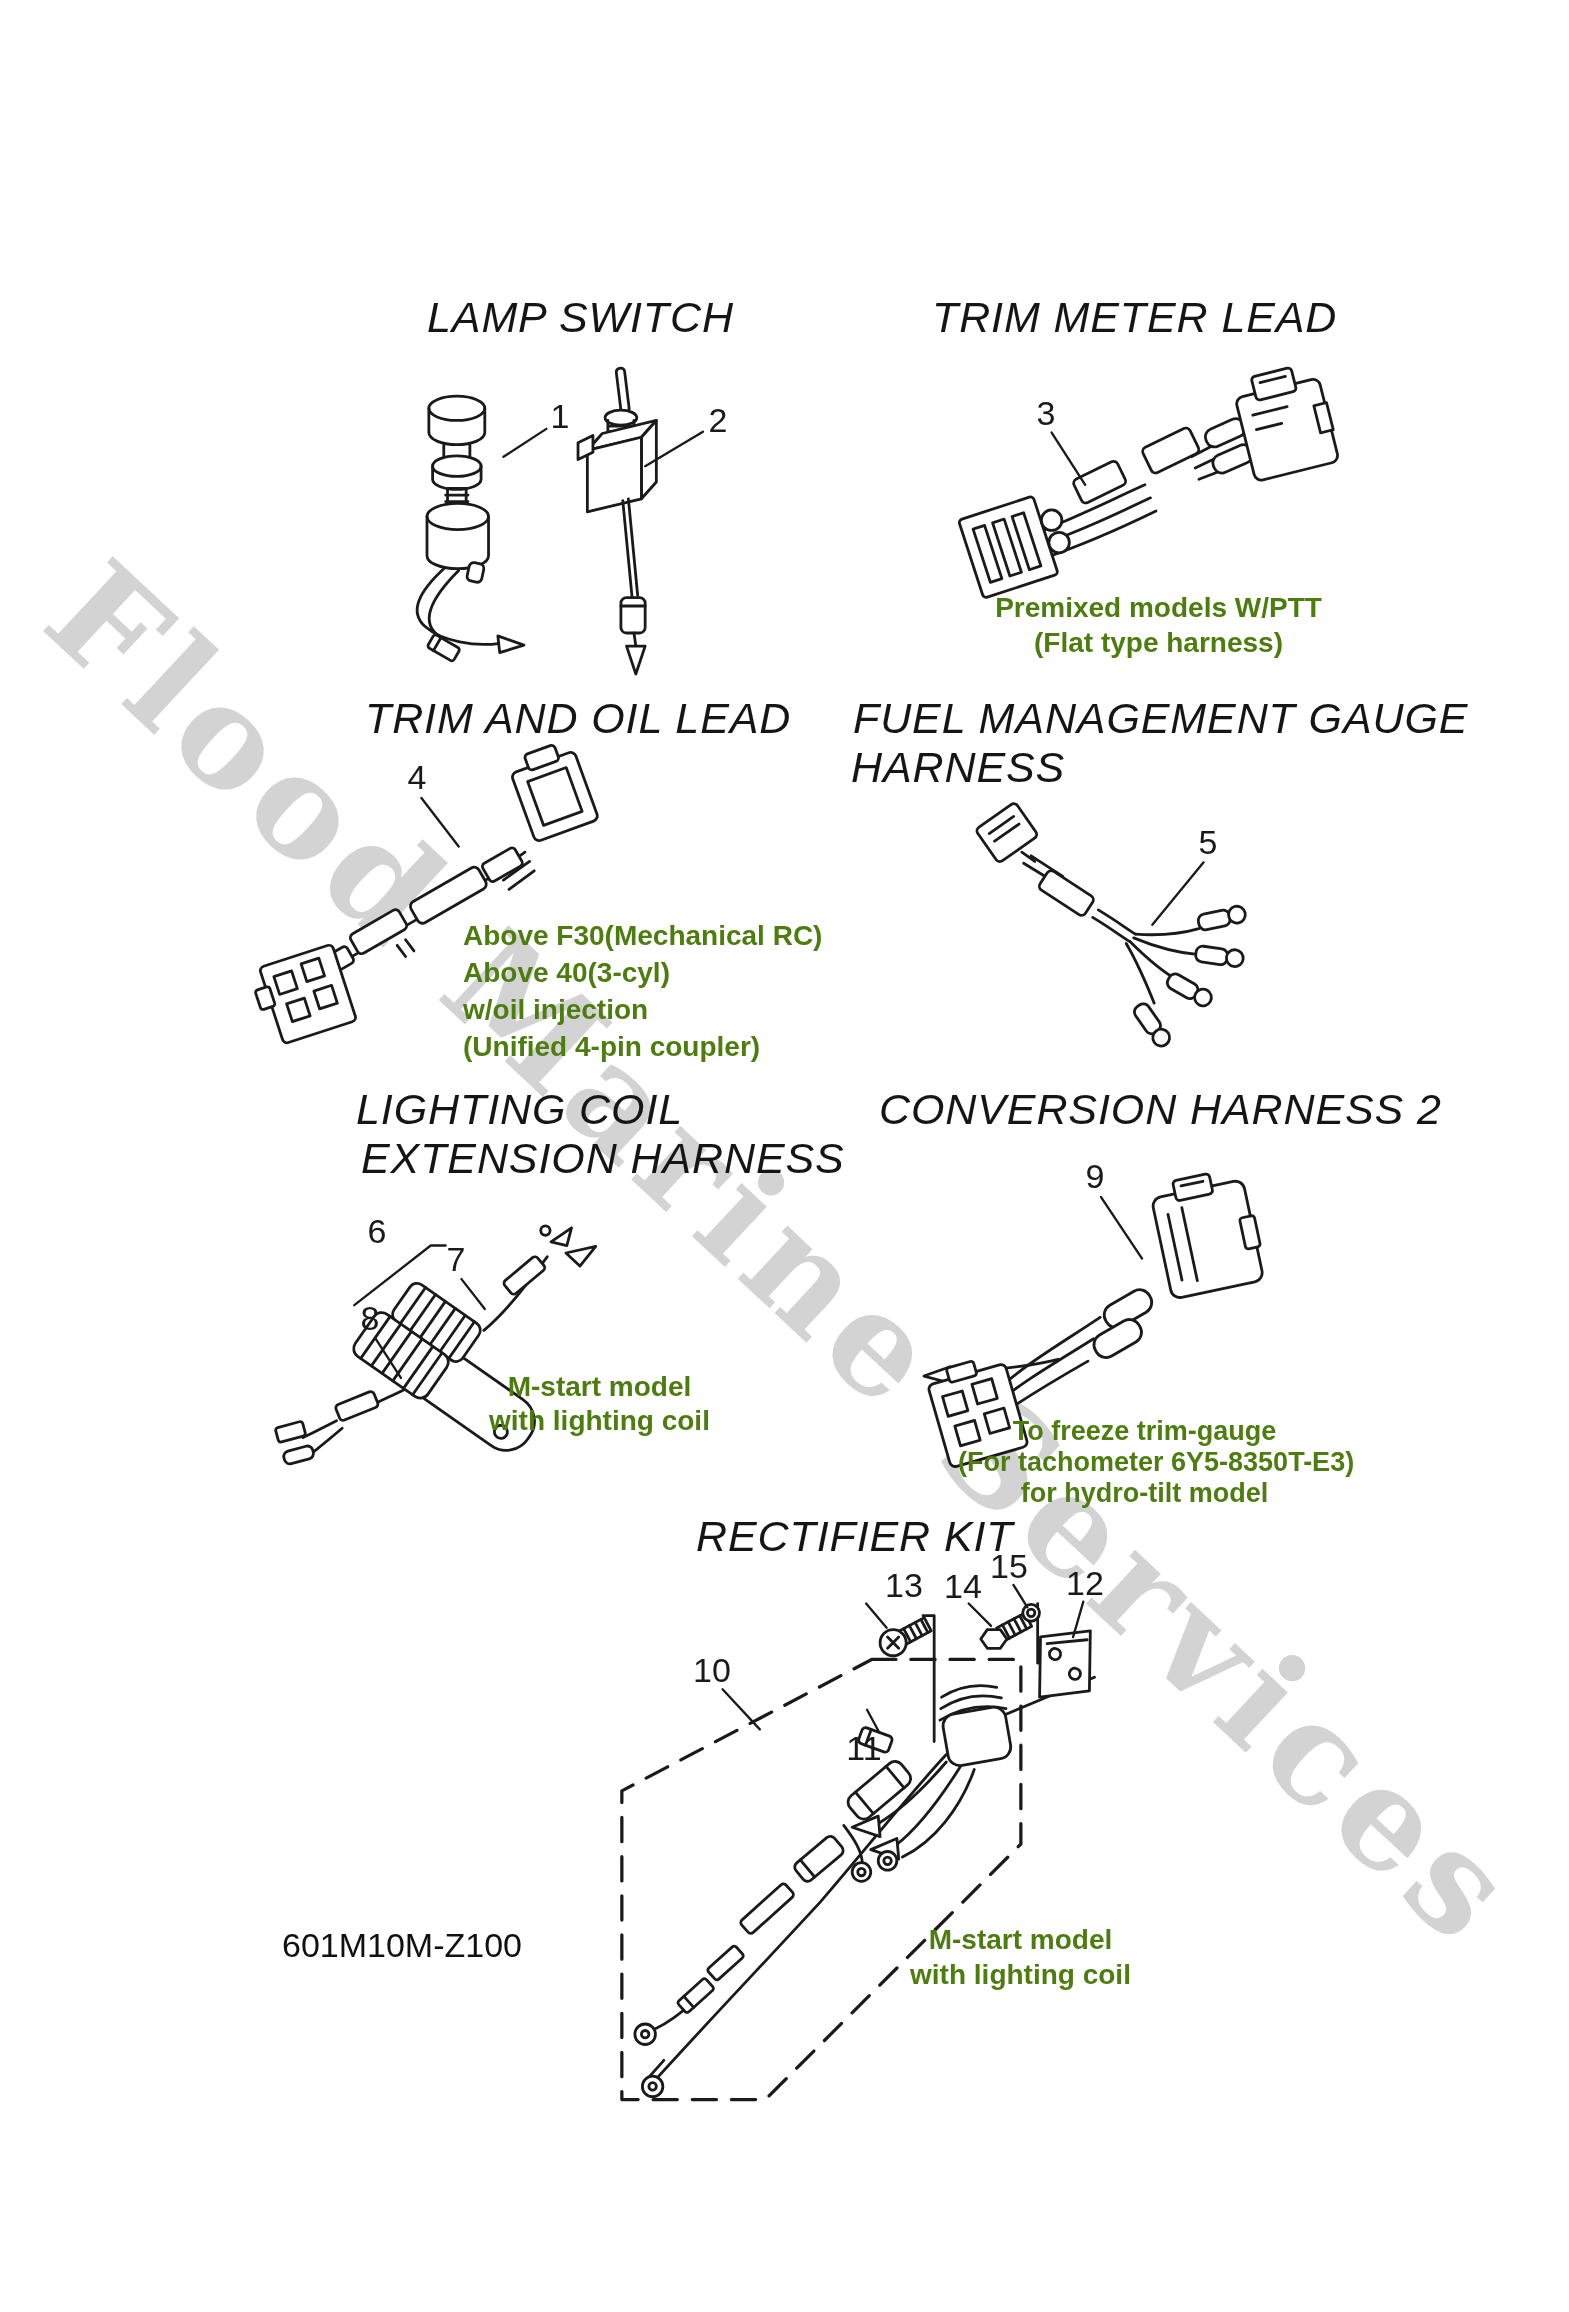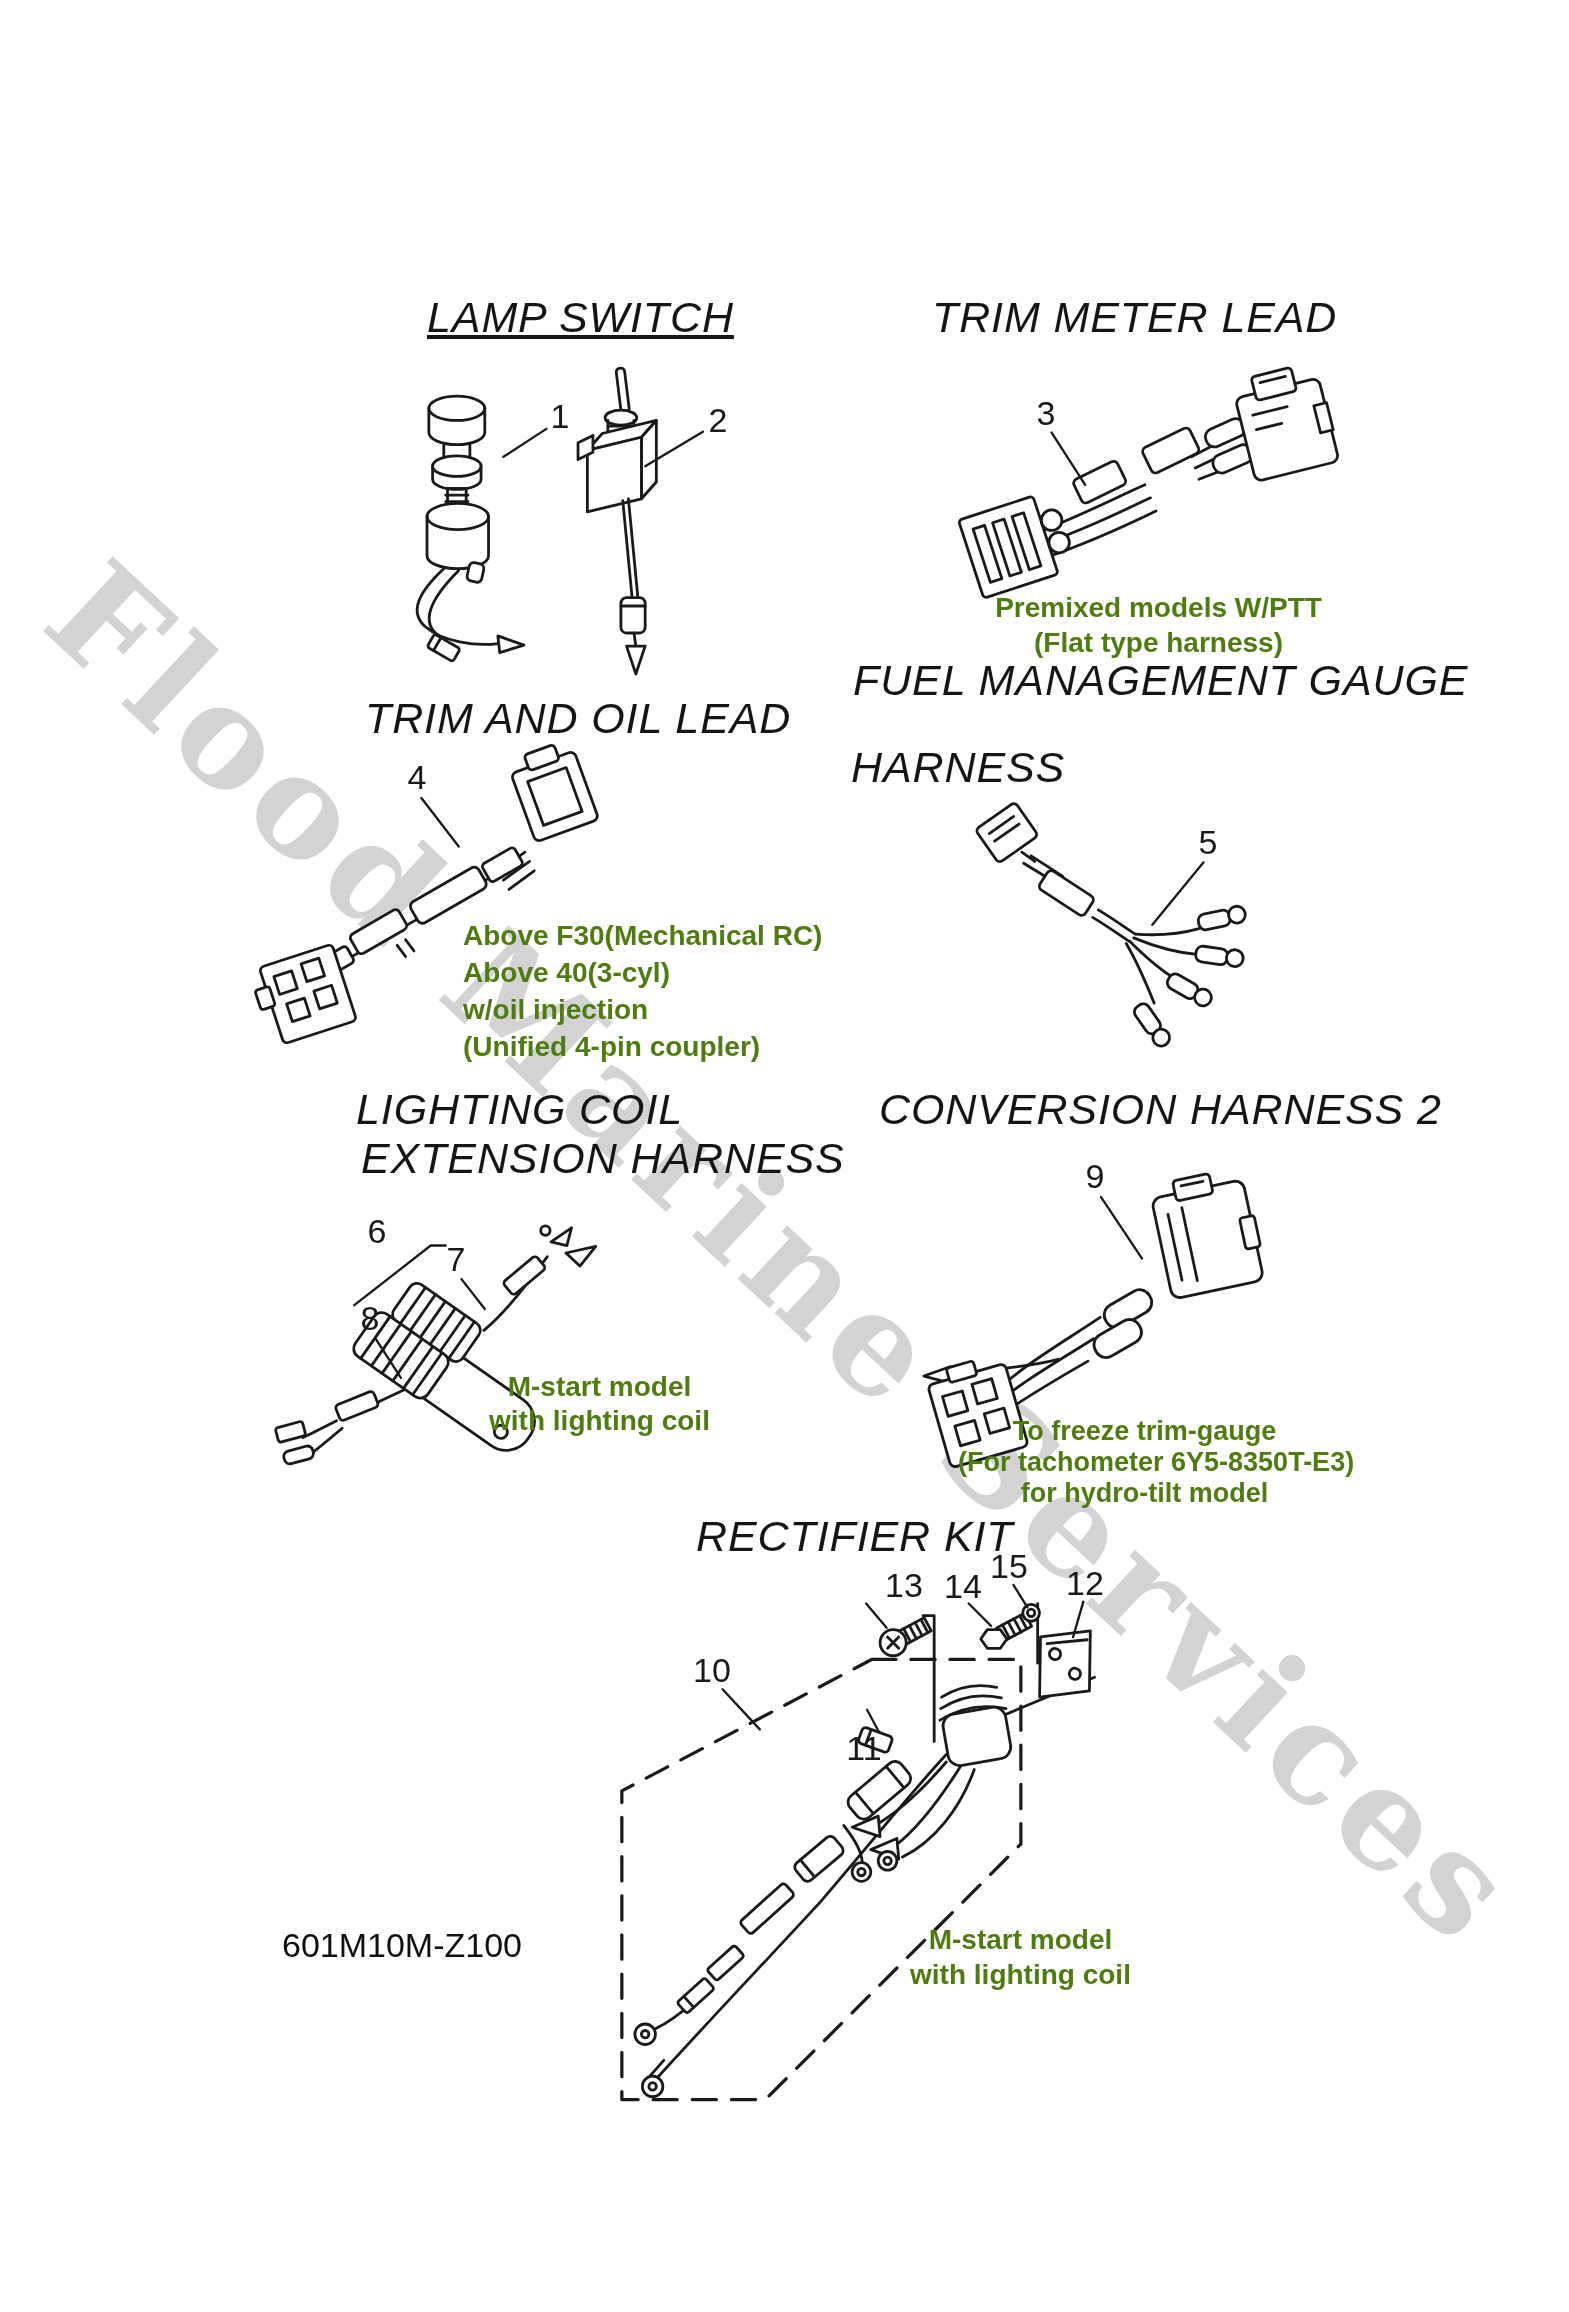--- a/index.html
+++ b/index.html
@@ -344,24 +344,24 @@
       <path d="M1181,1284 L1225,1350"></path>
       <path d="M775,1812 L815,1855"></path>
       <path d="M930,1834 L943,1858"></path>
       <path d="M1162,1718 L1151,1756"></path>
       <path d="M929,1720 L951,1746"></path>
       <path d="M1039,1720 L1063,1744"></path>
       <path d="M1087,1700 L1102,1724"></path>
     </g>
   </svg>
 
-  <div class="abs txt title" style="left:427px;top:293px;text-decoration:underline;">LAMP SWITCH</div>
+  <div class="abs txt title" style="left:427px;top:293px;">LAMP SWITCH</div>
   <div class="abs txt title" style="left:932px;top:293px;">TRIM METER LEAD</div>
   <div class="abs txt title" style="left:365px;top:694px;">TRIM AND OIL LEAD</div>
-  <div class="abs txt title" style="left:853px;top:656px;">FUEL MANAGEMENT GAUGE</div>
+  <div class="abs txt title" style="left:853px;top:694px;">FUEL MANAGEMENT GAUGE</div>
   <div class="abs txt title" style="left:851px;top:743px;">HARNESS</div>
   <div class="abs txt title" style="left:356px;top:1085px;">LIGHTING COIL</div>
   <div class="abs txt title" style="left:361px;top:1134px;">EXTENSION HARNESS</div>
   <div class="abs txt title" style="left:879px;top:1085px;">CONVERSION HARNESS 2</div>
   <div class="abs txt title" style="left:696px;top:1512px;">RECTIFIER KIT</div>
 
   <div class="abs txt note center" style="left:972px;top:590px;">
     <div>Premixed models W/PTT</div>
     <div>(Flat type harness)</div>
   </div>

